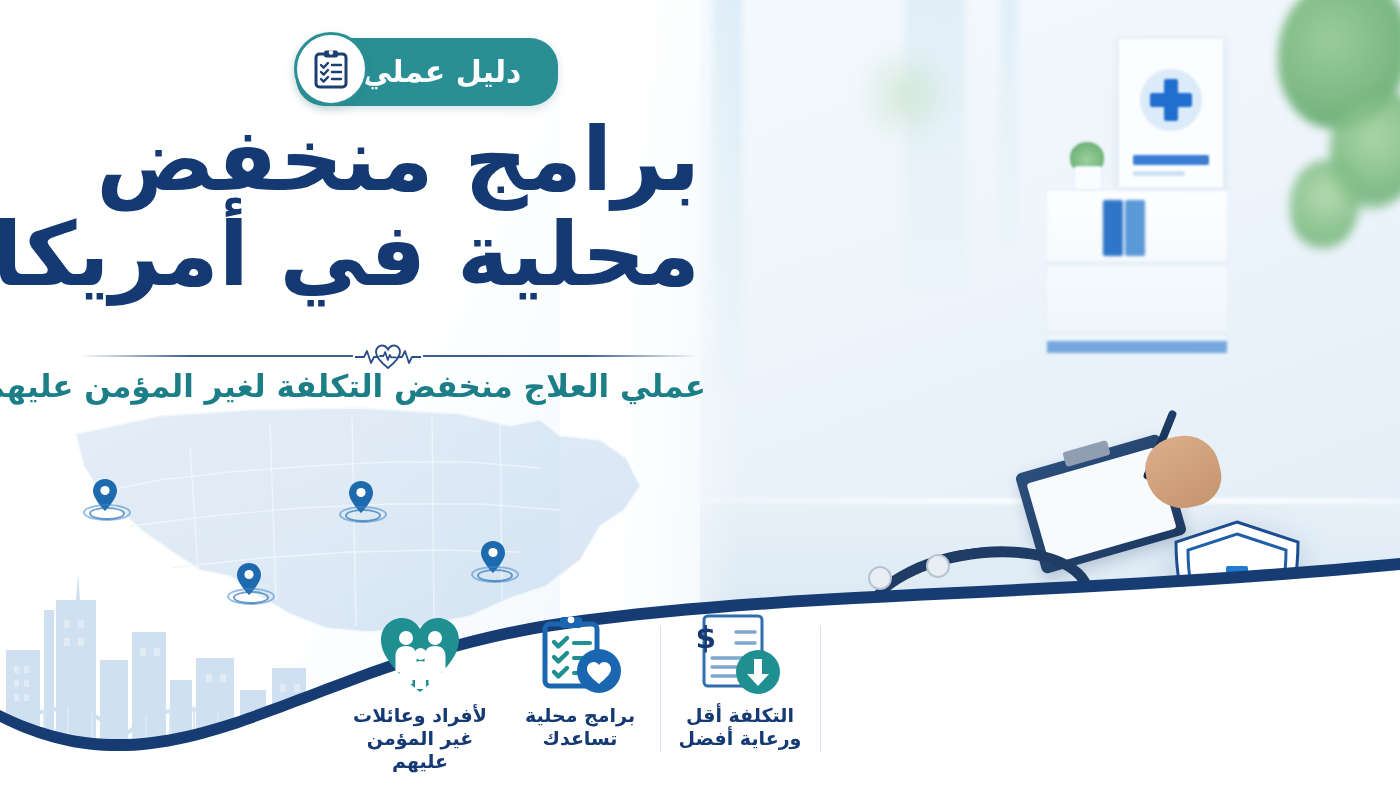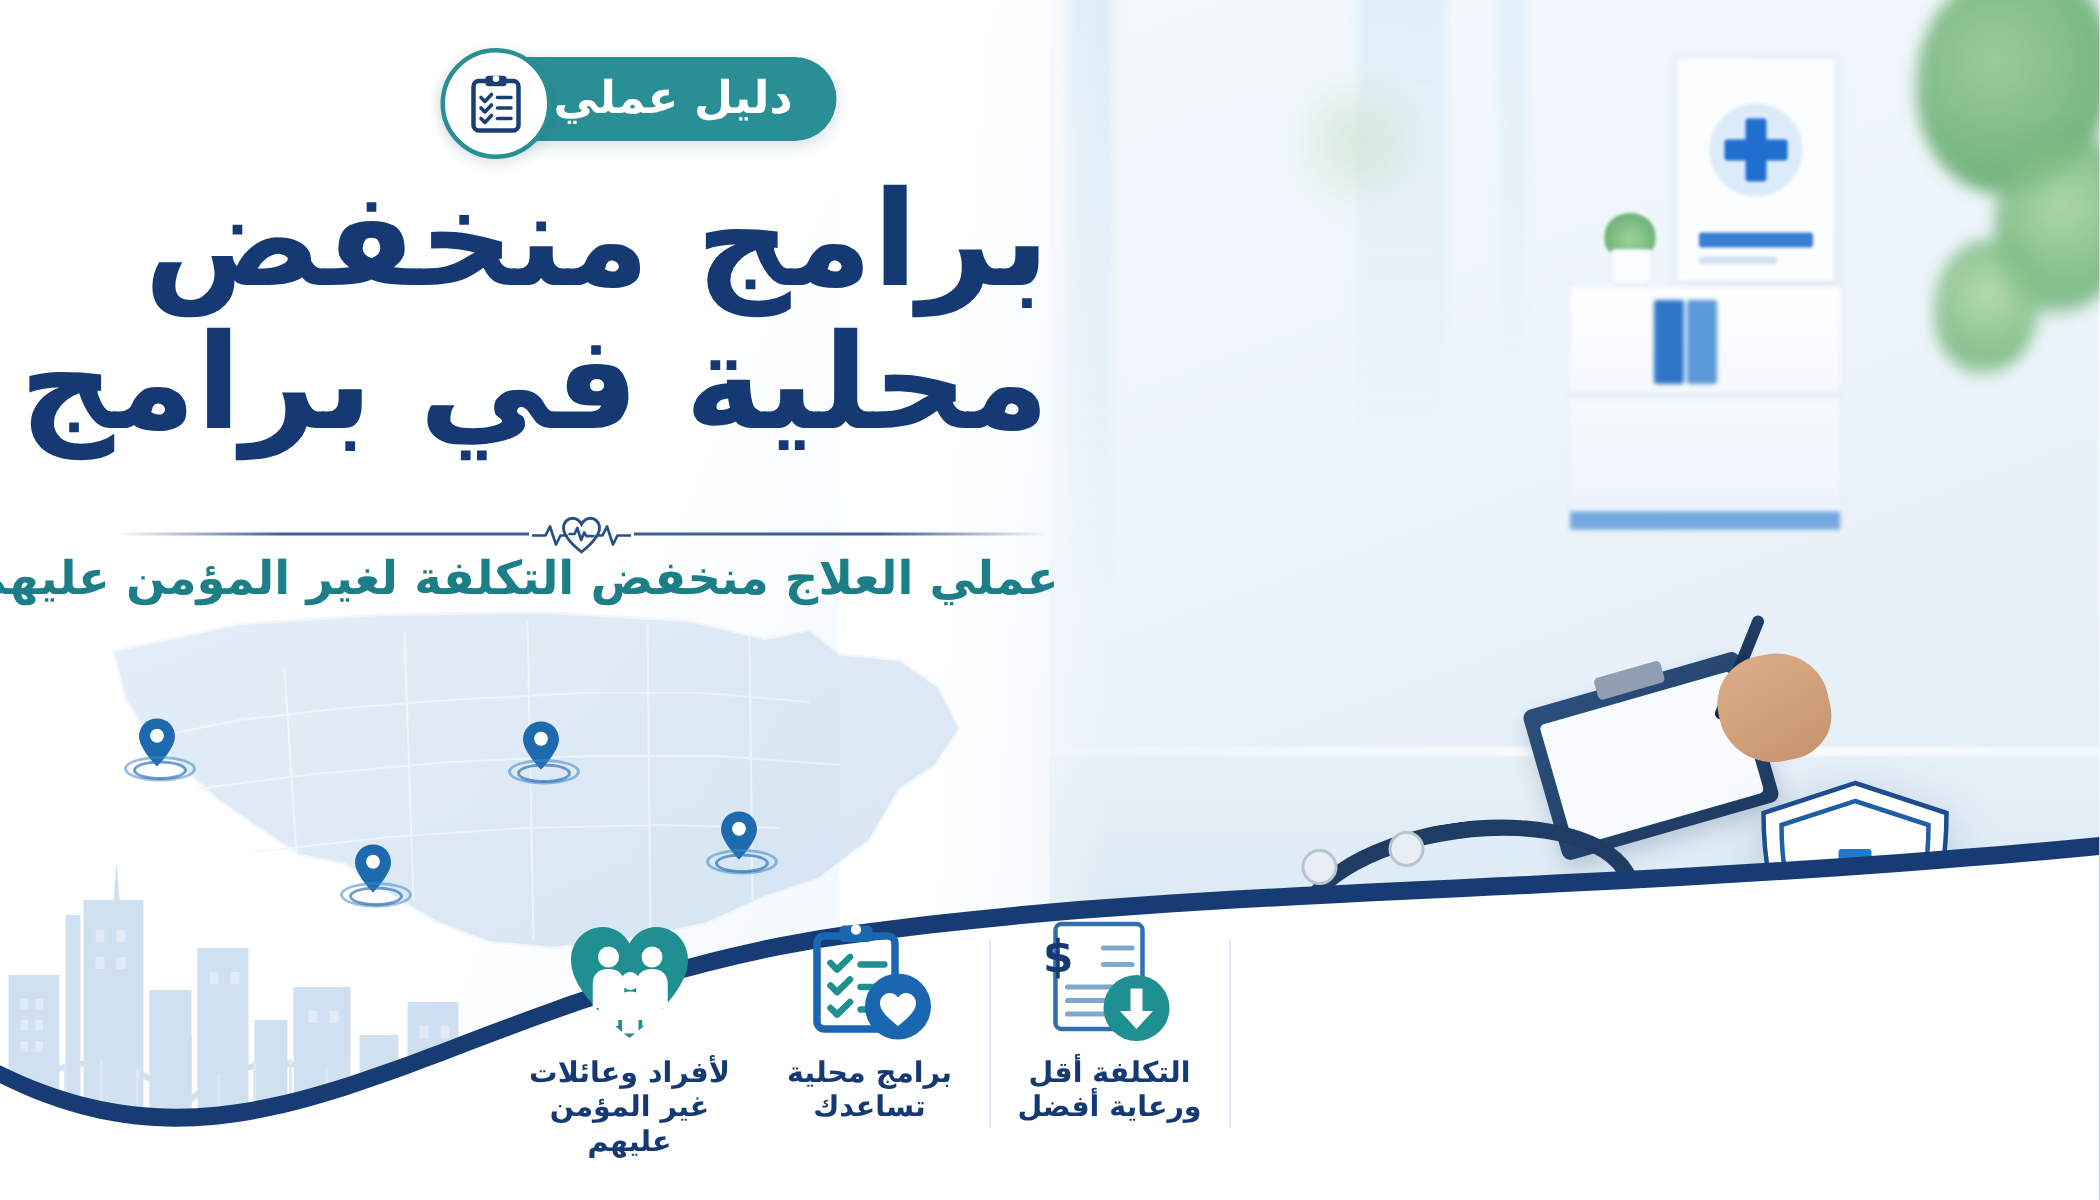--- a/index.html
+++ b/index.html
@@ -232,24 +232,24 @@
     border: 2px solid #3f86c9; border-radius: 50%; opacity:.55;
   }
   .pin .ripple2 {
     position:absolute; left: -3px; top: 29px; width: 32px; height: 9px;
     border: 2px solid #2f73b8; border-radius: 50%; opacity:.7;
   }
 
   
   .badge-pill {
     position: absolute; left: 296px; top: 38px;
-    height: 56px; min-width: 262px;
+    height: 68px; min-width: 262px;
     background: #2a8f95;
     border-radius: 28px;
-    display: flex; align-items: center; justify-content: center;
+    display: flex; align-items: center; justify-content: flex-end;
     padding-left: 66px; padding-right: 22px;
     box-shadow: 0 3px 10px rgba(30,90,100,.18);
     box-sizing: border-box;
   }
   .badge-pill .label {
     color: #ffffff;
     font-size: 30px;
     font-weight: 700;
     letter-spacing: 0;
     line-height: 1;
@@ -581,21 +581,21 @@
       <g stroke="#1b3f72" stroke-width="2.4" stroke-linecap="round">
         <line x1="20" y1="16" x2="29" y2="16"></line>
         <line x1="20" y1="23" x2="29" y2="23"></line>
         <line x1="20" y1="30" x2="29" y2="30"></line>
       </g>
     </svg>
   </div>
 
   <div class="title-block">
     <div class="title-line">برامج منخفض</div>
-    <div class="title-line">محلية في برامج</div>
+    <div class="title-line">محلية في أمريكا</div>
   </div>
 
   <div class="divider-wrap">
     <div class="divider-rule"></div>
     <div class="divider-icon">
       <svg width="66" height="28" viewBox="0 0 66 28">
         <path d="M0 15 h9 l3 -6 l4 12 l3 -6 h4" stroke="#2a4f86" stroke-width="1.8" fill="none" stroke-linecap="round" stroke-linejoin="round"></path>
         <path d="M43 15 h4 l3 -6 l4 12 l3 -6 h9" stroke="#2a4f86" stroke-width="1.8" fill="none" stroke-linecap="round" stroke-linejoin="round"></path>
         <path d="M33 26 C23 18 21 13 21 10 C21 6 24 3.5 27 3.5 C29.5 3.5 31.6 5 33 7.5 C34.4 5 36.5 3.5 39 3.5 C42 3.5 45 6 45 10 C45 13 43 18 33 26 Z" fill="none" stroke="#2a4f86" stroke-width="1.9"></path>
         <path d="M25 14 h3.4 l1.8 -4 l2.6 8 l2 -5 l1.4 2.4 H41" stroke="#2a4f86" stroke-width="1.8" fill="none" stroke-linecap="round" stroke-linejoin="round"></path>

